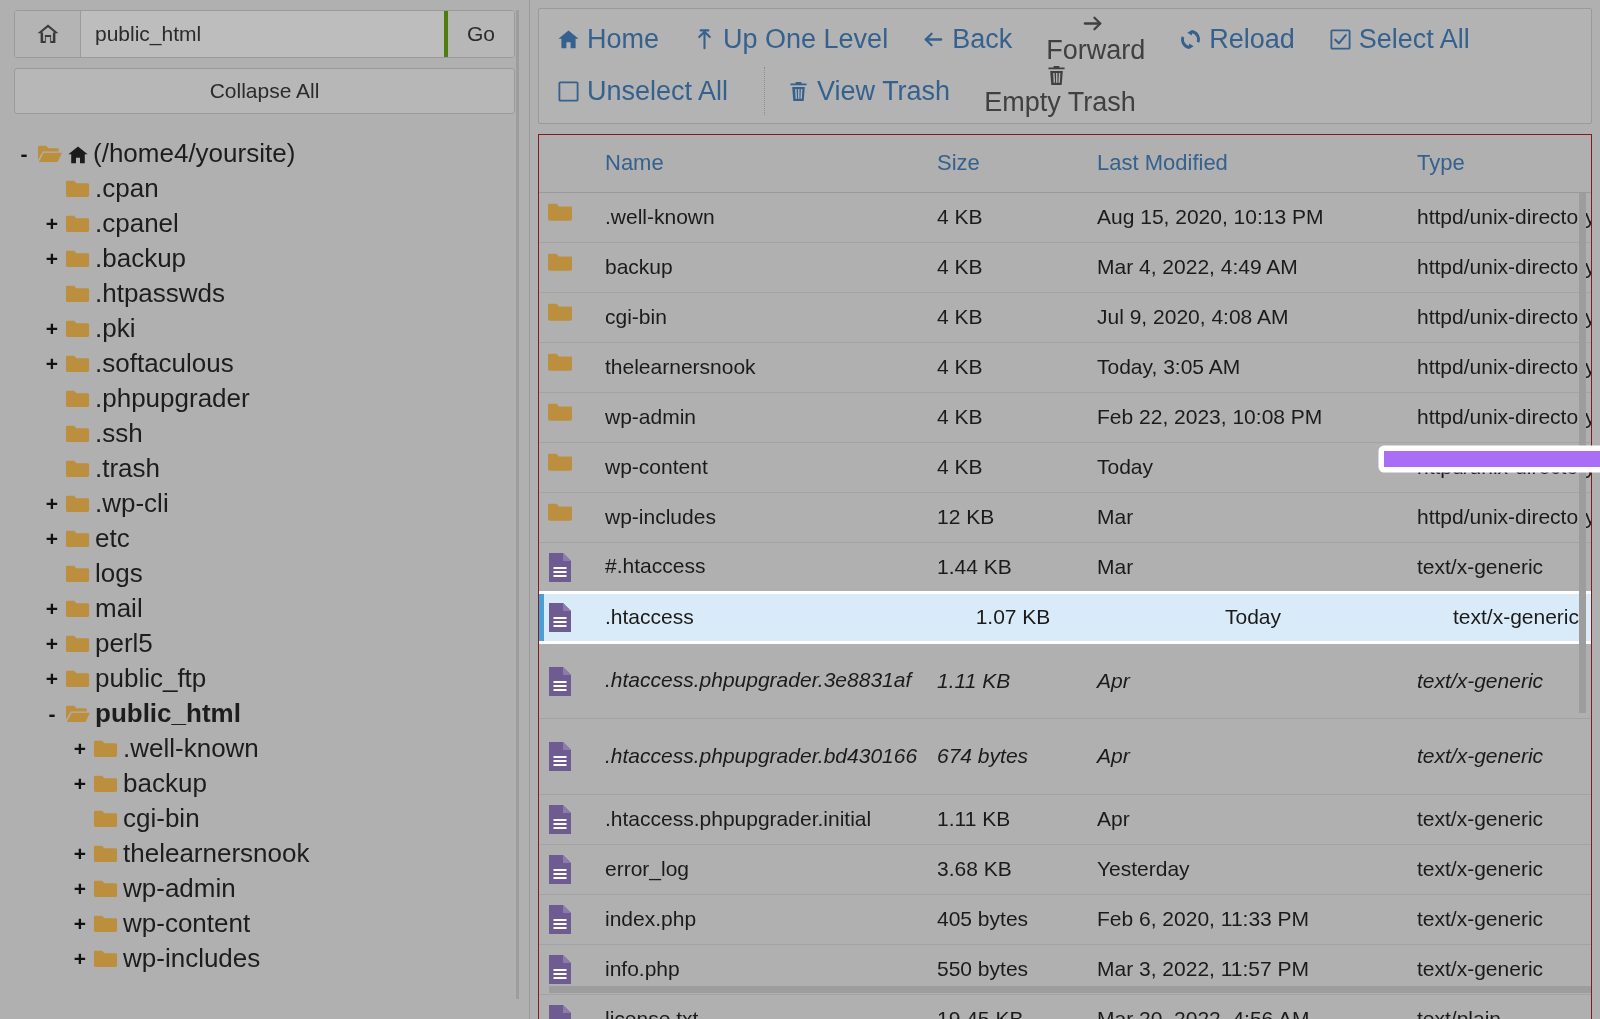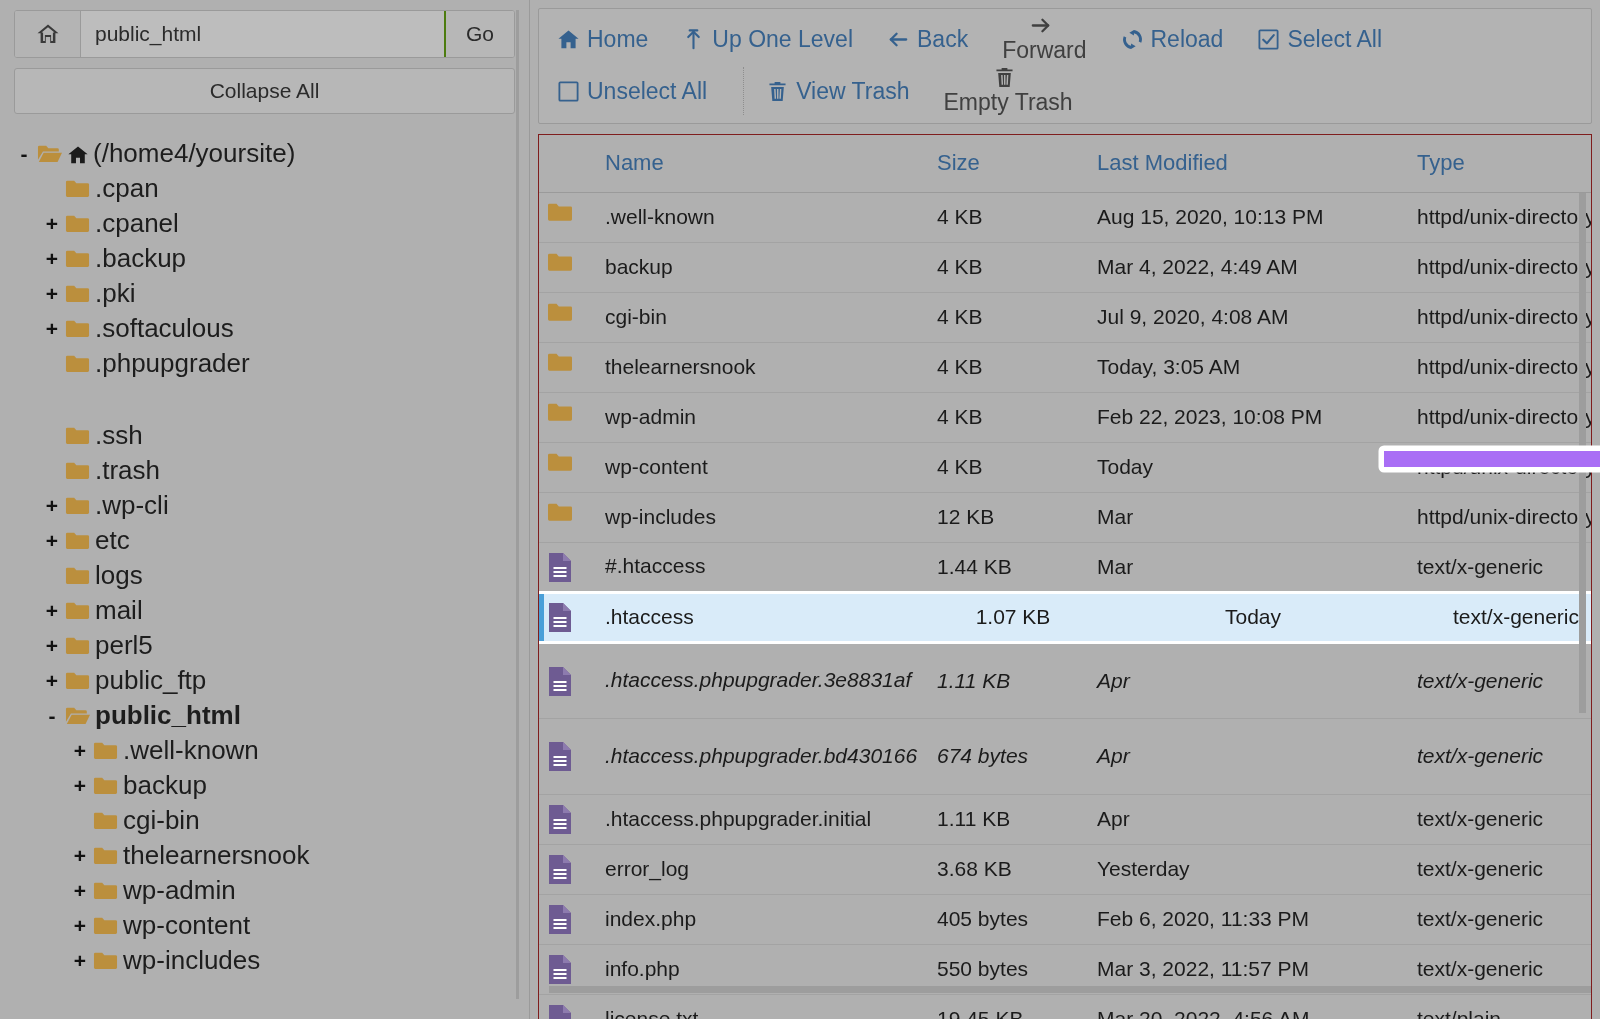--- a/index.html
+++ b/index.html
@@ -49,21 +49,21 @@
     outline: none;
     font-size: 21px;
     color: #2b2b2b;
     padding: 0 14px;
     font-family: "Liberation Sans", sans-serif;
   }
   .go-btn {
     width: 70px;
     display: flex; align-items: center; justify-content: center;
     background: #b7b7b7;
-    border-left: 2px solid #4d7c0f;
+    border-left: 4px solid #4d7c0f;
     font-size: 21px;
     color: #2b2b2b;
   }
   .collapse-btn {
     margin-top: 10px;
     height: 46px;
     border: 1px solid #9a9a9a;
     background: #b7b7b7;
     border-radius: 3px;
     display: flex; align-items: center; justify-content: center;
@@ -120,21 +120,21 @@
     border: 1px solid #9a9a9a;
     background: #b3b3b3;
     border-radius: 2px;
     padding: 4px 18px 6px 18px;
     min-height: 105px;
   }
   .tb-row { display: flex; align-items: center; height: 52px; }
   .tb-item {
     display: flex; align-items: center;
     color: #35618e;
-    font-size: 23px;
+    font-size: 27px;
     margin-right: 34px;
     white-space: nowrap;
   }
   .tb-item.disabled { color: #404040; flex-direction: column; }
   .tb-item svg { width: 23px; height: 23px; margin-right: 7px; display:block; }
   .tb-sep {
     width: 0; border-left: 1px dotted #8e8e8e;
     height: 48px; margin: 0 22px 0 2px;
   }
 
@@ -254,41 +254,48 @@
           <span class="node-label">.cpanel</span>
         </div>
         <div class="tree-node" style="padding-left: 28px;">
           <span class="toggle">+</span>
           <span class="folder-ico"><svg viewBox="0 0 26 20" fill="#bb8f3d">
               <path d="M1 3.2a1.4 1.4 0 0 1 1.4-1.4h7.1l2.3 2.6h11.8A1.4 1.4 0 0 1 25 5.8v11.5a1.4 1.4 0 0 1-1.4 1.4H2.4A1.4 1.4 0 0 1 1 17.3V3.2z"></path>
             </svg></span>
           <span class="node-label">.backup</span>
         </div>
         <div class="tree-node" style="padding-left: 28px;">
+          <span class="toggle blank">&nbsp;</span>
+          <span class="folder-ico"><svg viewBox="0 0 26 20" fill="#bb8f3d">
+              <path d="M1 3.2a1.4 1.4 0 0 1 1.4-1.4h7.1l2.3 2.6h11.8A1.4 1.4 0 0 1 25 5.8v11.5a1.4 1.4 0 0 1-1.4 1.4H2.4A1.4 1.4 0 0 1 1 17.3V3.2z"></path>
+            </svg></span>
+          <span class="node-label">.htpasswds</span>
+        </div>
+        <div class="tree-node" style="padding-left: 28px;">
           <span class="toggle">+</span>
           <span class="folder-ico"><svg viewBox="0 0 26 20" fill="#bb8f3d">
               <path d="M1 3.2a1.4 1.4 0 0 1 1.4-1.4h7.1l2.3 2.6h11.8A1.4 1.4 0 0 1 25 5.8v11.5a1.4 1.4 0 0 1-1.4 1.4H2.4A1.4 1.4 0 0 1 1 17.3V3.2z"></path>
             </svg></span>
           <span class="node-label">.pki</span>
         </div>
         <div class="tree-node" style="padding-left: 28px;">
           <span class="toggle">+</span>
           <span class="folder-ico"><svg viewBox="0 0 26 20" fill="#bb8f3d">
               <path d="M1 3.2a1.4 1.4 0 0 1 1.4-1.4h7.1l2.3 2.6h11.8A1.4 1.4 0 0 1 25 5.8v11.5a1.4 1.4 0 0 1-1.4 1.4H2.4A1.4 1.4 0 0 1 1 17.3V3.2z"></path>
             </svg></span>
           <span class="node-label">.softaculous</span>
         </div>
         <div class="tree-node" style="padding-left: 28px;">
           <span class="toggle blank">&nbsp;</span>
           <span class="folder-ico"><svg viewBox="0 0 26 20" fill="#bb8f3d">
               <path d="M1 3.2a1.4 1.4 0 0 1 1.4-1.4h7.1l2.3 2.6h11.8A1.4 1.4 0 0 1 25 5.8v11.5a1.4 1.4 0 0 1-1.4 1.4H2.4A1.4 1.4 0 0 1 1 17.3V3.2z"></path>
             </svg></span>
           <span class="node-label">.phpupgrader</span>
         </div>
-        <div class="tree-node" style="padding-left: 28px; margin-top: 37px;">
+        <div class="tree-node" style="padding-left: 28px;">
           <span class="toggle blank">&nbsp;</span>
           <span class="folder-ico"><svg viewBox="0 0 26 20" fill="#bb8f3d">
               <path d="M1 3.2a1.4 1.4 0 0 1 1.4-1.4h7.1l2.3 2.6h11.8A1.4 1.4 0 0 1 25 5.8v11.5a1.4 1.4 0 0 1-1.4 1.4H2.4A1.4 1.4 0 0 1 1 17.3V3.2z"></path>
             </svg></span>
           <span class="node-label">.ssh</span>
         </div>
         <div class="tree-node" style="padding-left: 28px;">
           <span class="toggle blank">&nbsp;</span>
           <span class="folder-ico"><svg viewBox="0 0 26 20" fill="#bb8f3d">
               <path d="M1 3.2a1.4 1.4 0 0 1 1.4-1.4h7.1l2.3 2.6h11.8A1.4 1.4 0 0 1 25 5.8v11.5a1.4 1.4 0 0 1-1.4 1.4H2.4A1.4 1.4 0 0 1 1 17.3V3.2z"></path>

